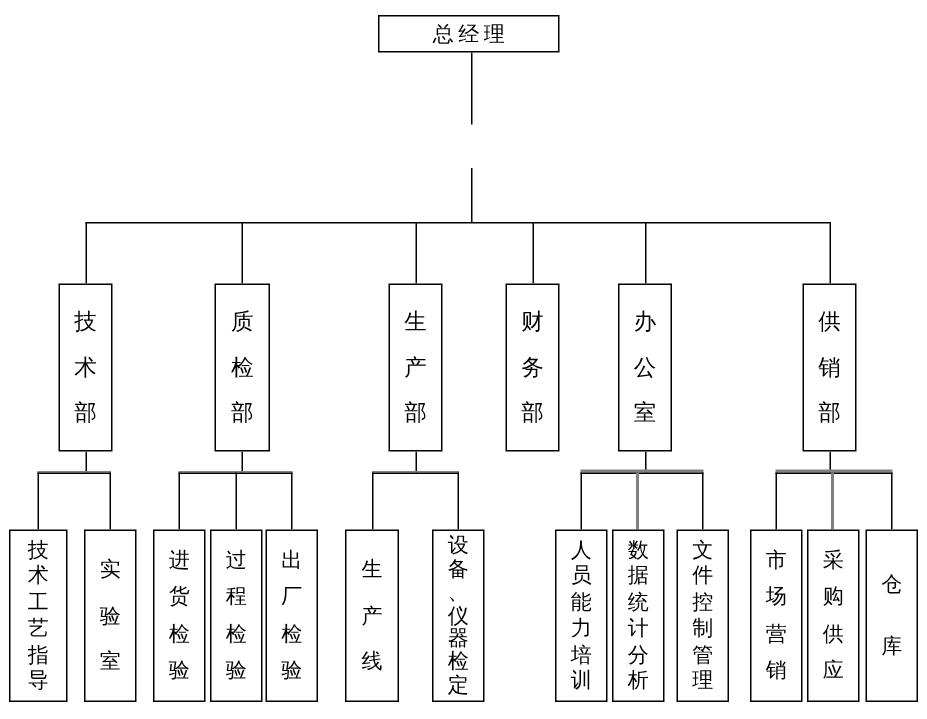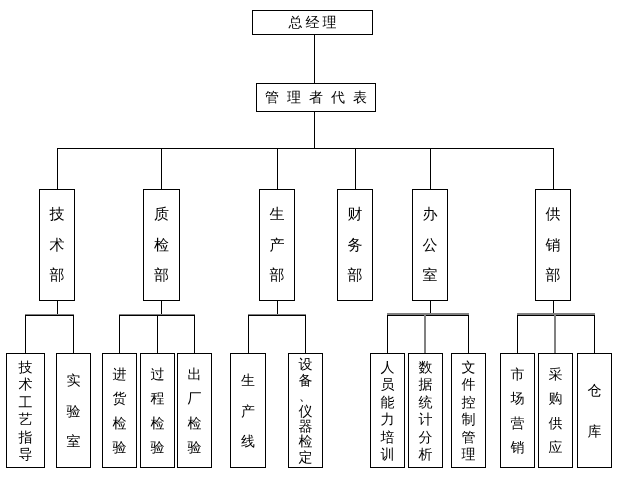--- a/index.html
+++ b/index.html
@@ -67,21 +67,20 @@
   <div class="line" style="left:305px;top:315px;width:1px;height:38px"></div>
   <div class="line" style="left:387px;top:315px;width:1px;height:38px"></div>
   <div class="gline" style="left:424px;top:315px;width:2px;height:38px"></div>
   <div class="line" style="left:468px;top:315px;width:1px;height:38px"></div>
   <div class="line" style="left:517px;top:315px;width:1px;height:38px"></div>
   <div class="gline" style="left:554px;top:315px;width:2px;height:38px"></div>
   <div class="line" style="left:594px;top:315px;width:1px;height:38px"></div>
 
   <div class="box hbox sp-sm" style="left:252px;top:10px;width:121px;height:25px">总经理</div>
 
-  <div class="box hbox sp-lg" style="left:256px;top:83px;width:120px;height:29px">管理者代表</div>
 
   <div class="box vtext l3" style="left:39px;top:189px;width:36px;height:112px">
       <span>技</span>
       <span>术</span>
       <span>部</span>
     </div>
   <div class="box vtext l3" style="left:143px;top:189px;width:37px;height:112px">
       <span>质</span>
       <span>检</span>
       <span>部</span>

